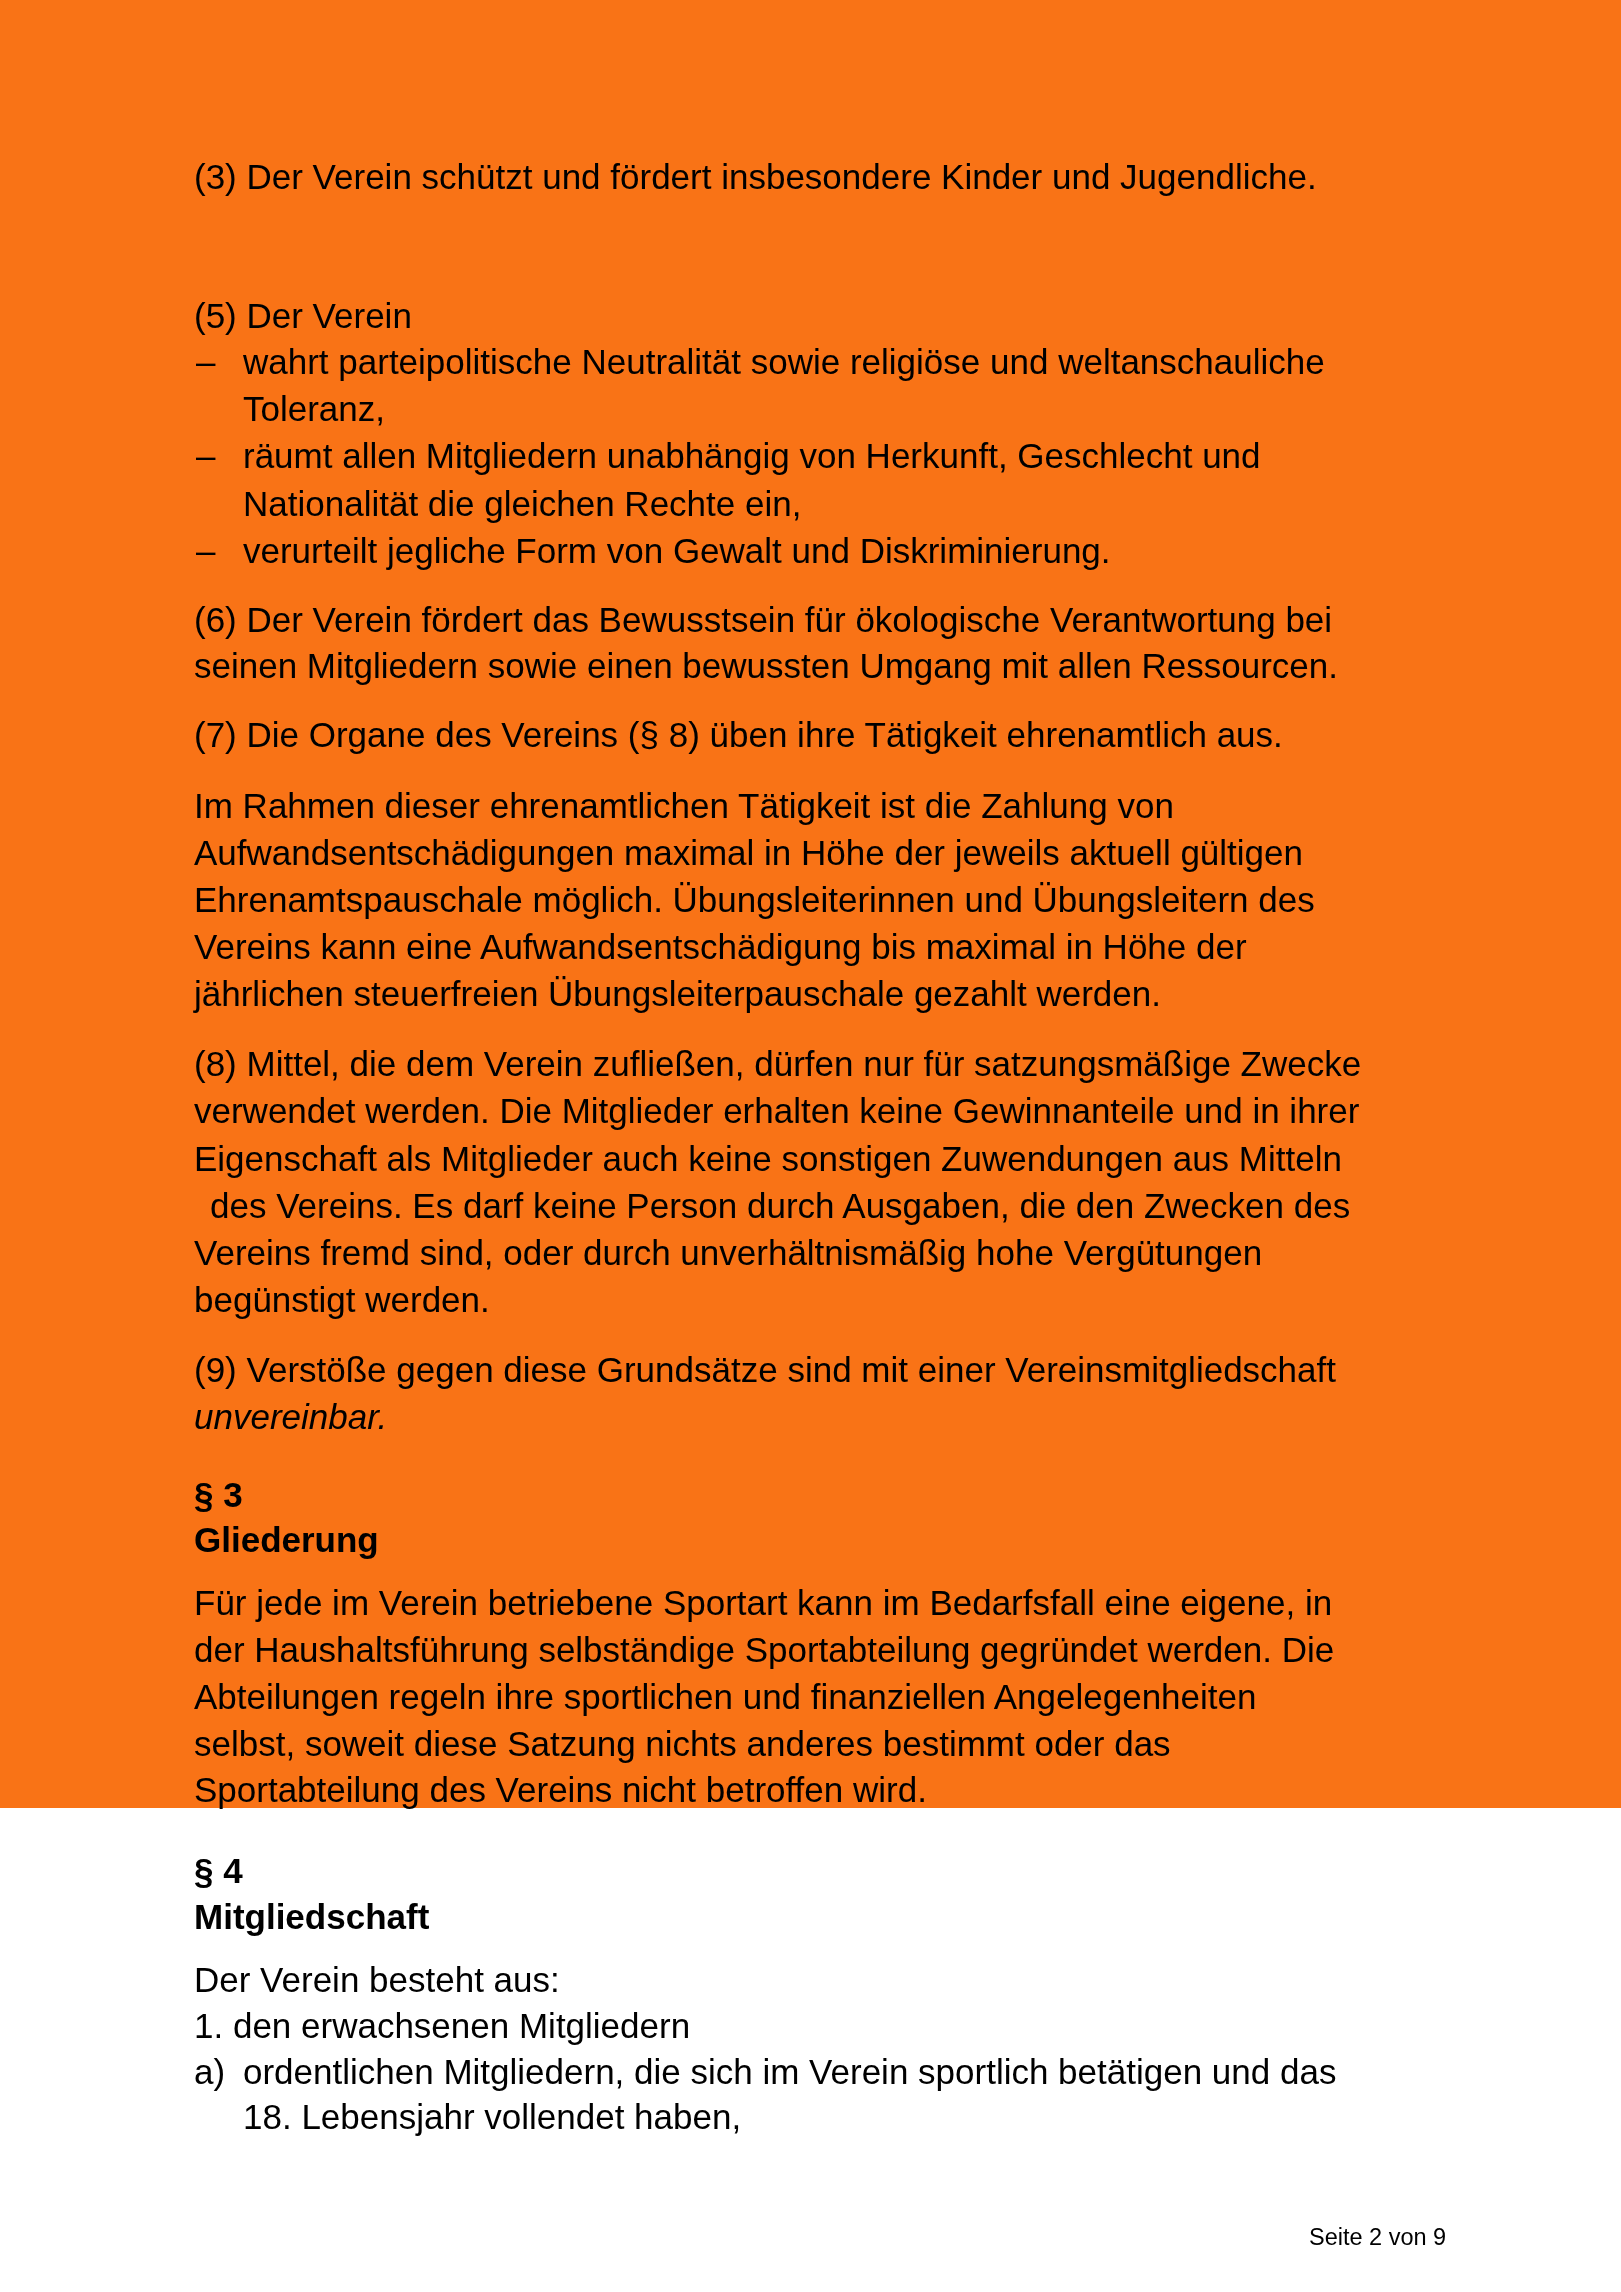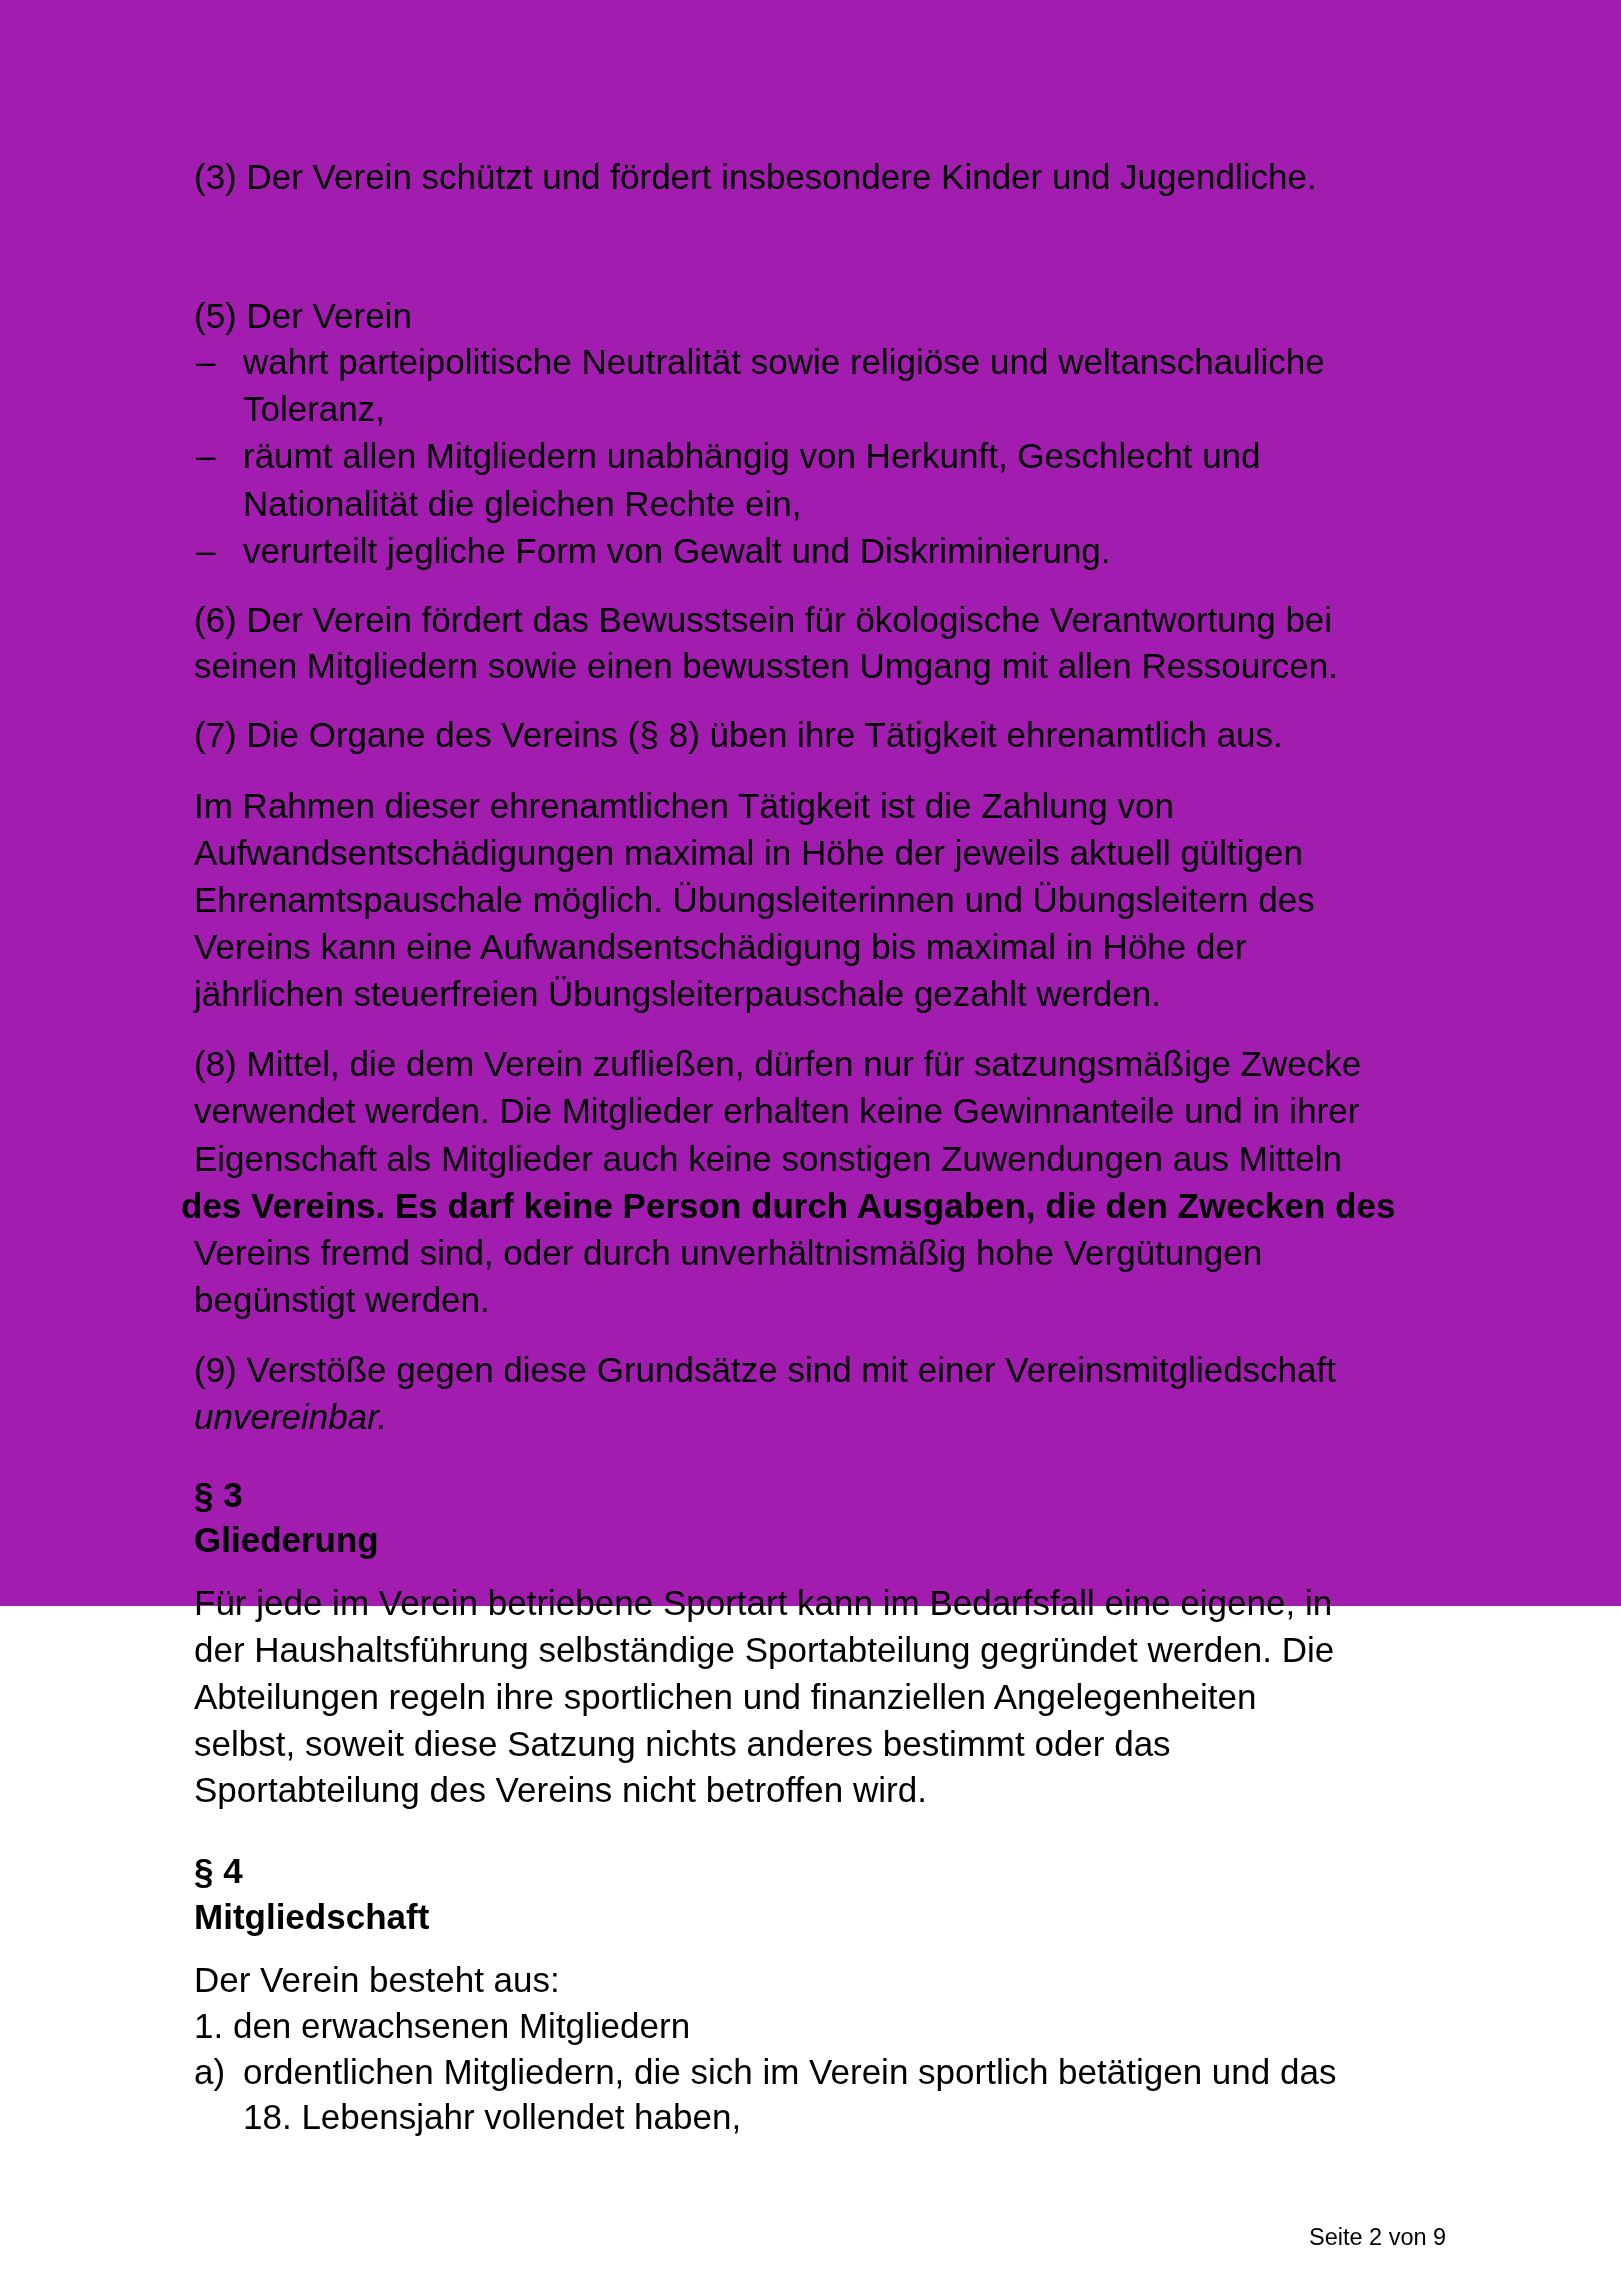--- a/index.html
+++ b/index.html
@@ -1,17 +1,17 @@
 <!DOCTYPE html>
 <html><head>
 <meta charset="utf-8">
 <style>
   html, body { margin: 0; padding: 0; background: #ffffff; }
   body { width: 1621px; height: 2293px; position: relative; overflow: hidden; }
-  .page { position: absolute; left: 0; top: 0; width: 1621px; height: 1606px; background: #a21caf; color: #000000; }
+  .page { position: absolute; left: 0; top: 0; width: 1621px; height: 1808px; background: #f97316; color: #000000; }
   .ln {
     position: absolute;
     font-family: "Liberation Sans", sans-serif;
     font-size: 35px;
     line-height: 35px;
     white-space: nowrap;
     color: #000;
   }
   .b { font-weight: bold; }
   .dash { position: absolute; font-family: "Liberation Sans", sans-serif; font-size: 35px; line-height: 35px; }
@@ -65,21 +65,21 @@
     <div class="ln" style="left:194px; top:835px;">Aufwandsentschädigungen maximal in Höhe der jeweils aktuell gültigen</div>
     <div class="ln" style="left:194px; top:882px;">Ehrenamtspauschale möglich. Übungsleiterinnen und Übungsleitern des</div>
     <div class="ln" style="left:194px; top:929px;">Vereins kann eine Aufwandsentschädigung bis maximal in Höhe der</div>
     <div class="ln" style="left:194px; top:976px;">jährlichen steuerfreien Übungsleiterpauschale gezahlt werden.</div>
   </div>
 
   <div>
     <div class="ln" style="left:194px; top:1046px;">(8) Mittel, die dem Verein zufließen, dürfen nur für satzungsmäßige Zwecke</div>
     <div class="ln" style="left:194px; top:1093px;">verwendet werden. Die Mitglieder erhalten keine Gewinnanteile und in ihrer</div>
     <div class="ln" style="left:194px; top:1141px;">Eigenschaft als Mitglieder auch keine sonstigen Zuwendungen aus Mitteln</div>
-    <div class="ln" style="left:181px; top:1188px;font-weight:bold;">des Vereins. Es darf keine Person durch Ausgaben, die den Zwecken des</div>
+    <div class="ln" style="left:210px; top:1188px;">des Vereins. Es darf keine Person durch Ausgaben, die den Zwecken des</div>
     <div class="ln" style="left:194px; top:1235px;">Vereins fremd sind, oder durch unverhältnismäßig hohe Vergütungen</div>
     <div class="ln" style="left:194px; top:1282px;">begünstigt werden.</div>
   </div>
 
   <div>
     <div class="ln" style="left:194px; top:1352px;">(9) Verstöße gegen diese Grundsätze sind mit einer Vereinsmitgliedschaft</div>
     <div class="ln" style="left:194px; top:1399px;font-style:italic;">unvereinbar.</div>
   </div>
 
   <div>

